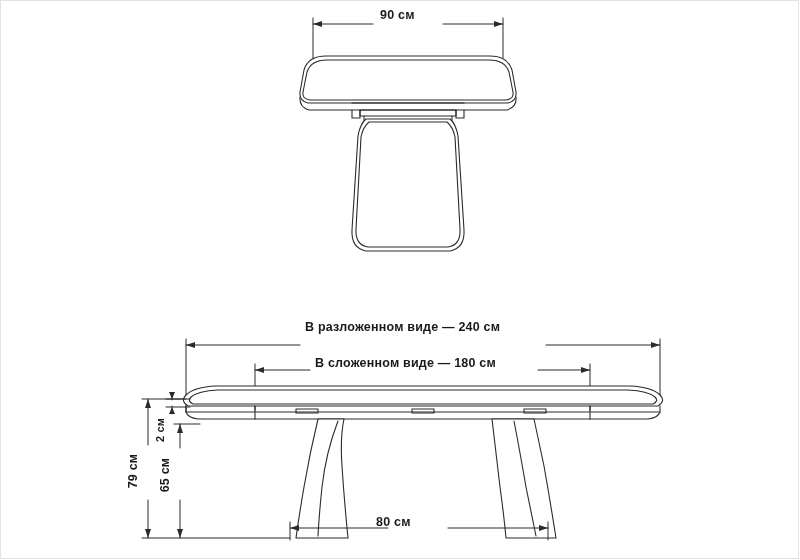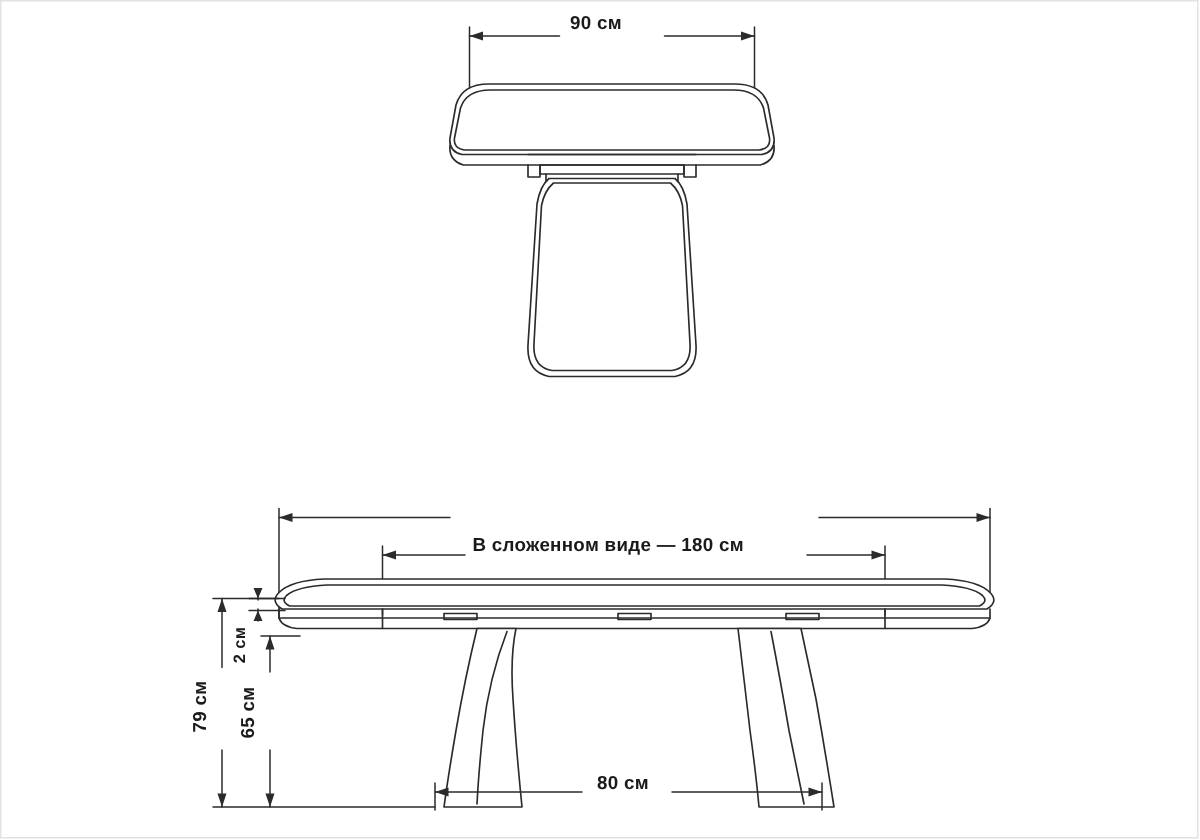--- a/index.html
+++ b/index.html
@@ -157,25 +157,26 @@
           <path d="M548,528 L539,525 L539,531 Z" fill="#2b2b2b" stroke="none"></path>
           <line x1="290" y1="522" x2="290" y2="540"></line>
           <line x1="548" y1="522" x2="548" y2="540"></line>
         </g>
       </g>
     </g>
   </svg>
 
   <div class="dim-label" style="left:380px; top:8px;">90 см</div>
 
+  <div class="dim-label" style="left:305px; top:320px;">В разложенном виде — 240 см</div>
 
   <div class="dim-label" style="left:315px; top:356px;text-align:right;">В сложенном виде — 180 см</div>
 
   <div class="dim-label vert" style="left:116px; top:464px; transform:rotate(-90deg);">79 см</div>
 
   <div class="dim-label vert" style="left:148px; top:468px; transform:rotate(-90deg);">65 см</div>
 
   <div class="dim-label vert" style="left:148px; top:424px; transform:rotate(-90deg); font-size:11px;">2 см</div>
 
-  <div class="dim-label" style="left:398px; top:515px;text-align:right;">80 см</div>
+  <div class="dim-label" style="left:376px; top:515px;text-align:right;">80 см</div>
 
   <div class="frame"></div>
 </div>
 
 </body></html>

